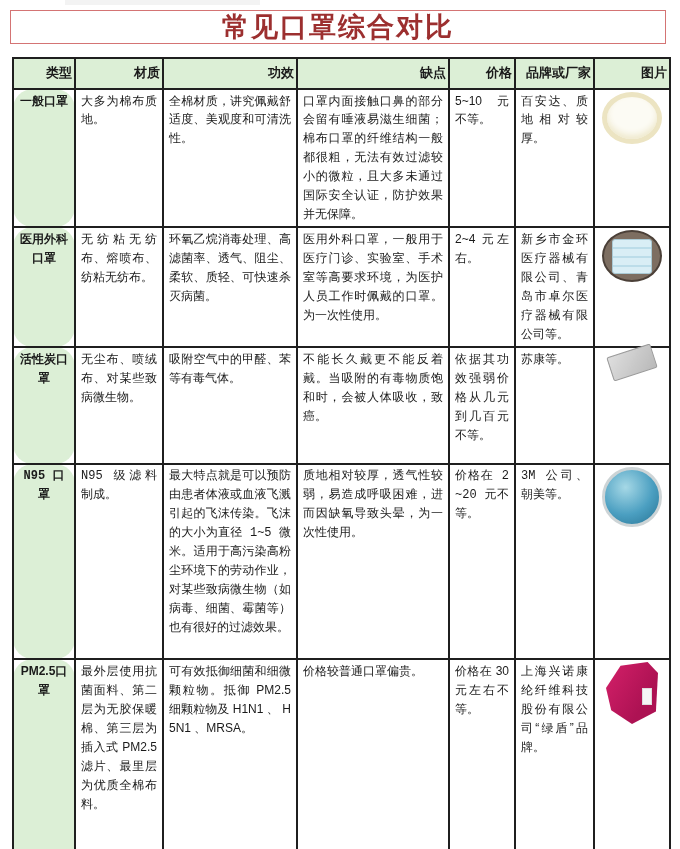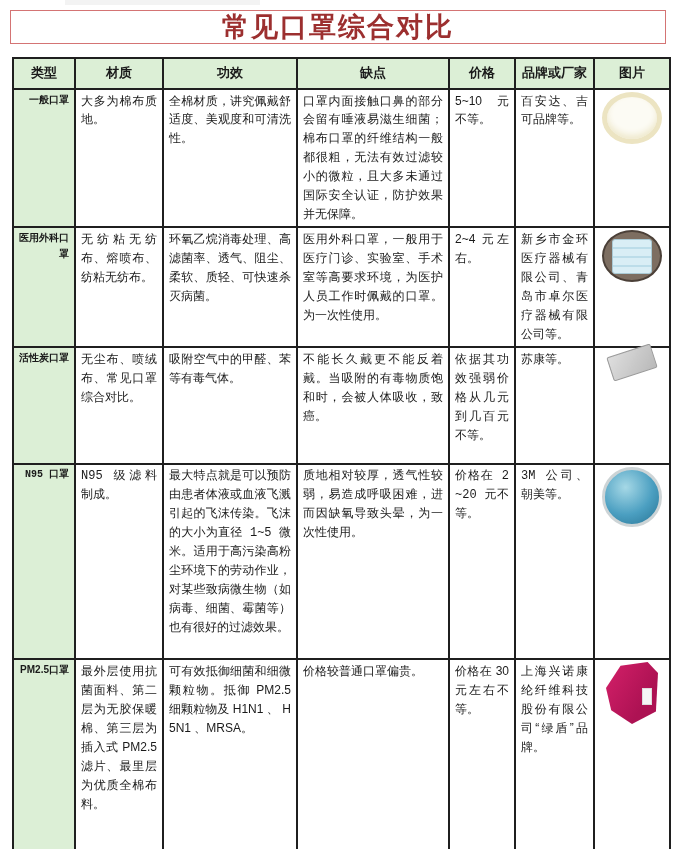--- a/index.html
+++ b/index.html
@@ -21,26 +21,27 @@
   table.cmp{
     position:absolute;left:12px;top:57px;width:657px;
     border-collapse:collapse;table-layout:fixed;
     font-size:12px;line-height:1.58;
   }
   table.cmp th,table.cmp td{
     border:2px solid #1f1f1f;vertical-align:top;box-sizing:border-box;
     padding:2px 5px;word-break:break-all;
   }
   table.cmp th{
-    background:#dcefd6;font-size:13px;font-weight:bold;text-align:center;
+    background:#dcefd6;font-size:13px;font-weight:bold;text-align:right;
     padding:4px 2px;vertical-align:middle;
   }
   td.typecell{
-    background:#dcefd6;font-weight:bold;font-size:10px;text-align:right;
+    background:#dcefd6;font-weight:bold;font-size:12px;text-align:center;
     padding-top:4px;
+    border-radius:20px;
   }
   td.txt{text-align:justify;border-radius:23px;}
   td.photocell{vertical-align:middle;text-align:center;padding:0;}
   .photo-wrap{display:flex;align-items:center;justify-content:center;width:100%;height:100%;}
   
   .photo-oval-cream{
     width:50px;height:42px;border-radius:50%;
     border:5px solid #ece4c2;background:#fcfbf4;
     box-shadow:inset 0 -4px 6px #efe9cd;
   }
@@ -108,21 +109,21 @@
       <th>图片</th>
     </tr>
   </thead>
   <tbody>
     <tr style="height:136px;">
       <td class="typecell">一般口罩</td>
       <td class="txt">大多为棉布质地。</td>
       <td class="txt">全棉材质，讲究佩戴舒适度、美观度和可清洗性。</td>
       <td class="txt">口罩内面接触口鼻的部分会留有唾液易滋生细菌；棉布口罩的纤维结构一般都很粗，无法有效过滤较小的微粒，且大多未通过国际安全认证，防护效果并无保障。</td>
       <td class="txt">5~10 元不等。</td>
-      <td class="txt">百安达、吉可品牌等。</td>
+      <td class="txt">百安达、质地相对较厚。</td>
       <td class="photocell">
         <div class="photo-wrap">
             <div class="photo-oval-cream"></div>
           </div>
       </td>
     </tr>
     <tr style="height:90px;margin-top:40px;">
       <td class="typecell">医用外科口罩</td>
       <td class="txt">无纺粘无纺布、熔喷布、纺粘无纺布。</td>
       <td class="txt">环氧乙烷消毒处理、高滤菌率、透气、阻尘、柔软、质轻、可快速杀灭病菌。</td>
@@ -132,21 +133,21 @@
       <td class="photocell">
         <div class="photo-wrap">
           <div class="photo-oval-dark">
             <div class="photo-surgical"></div>
           </div>
         </div>
       </td>
     </tr>
     <tr style="height:117px;">
       <td class="typecell">活性炭口罩</td>
-      <td class="txt">无尘布、喷绒布、常见口罩综合对比。</td>
+      <td class="txt">无尘布、喷绒布、对某些致病微生物。</td>
       <td class="txt">吸附空气中的甲醛、苯等有毒气体。</td>
       <td class="txt">不能长久戴更不能反着戴。当吸附的有毒物质饱和时，会被人体吸收，致癌。</td>
       <td class="txt">依据其功效强弱价格从几元到几百元不等。</td>
       <td class="txt">苏康等。</td>
       <td class="photocell">
         <div class="photo-wrap">
             <div class="photo-carbon"></div>
           </div>
       </td>
     </tr>

